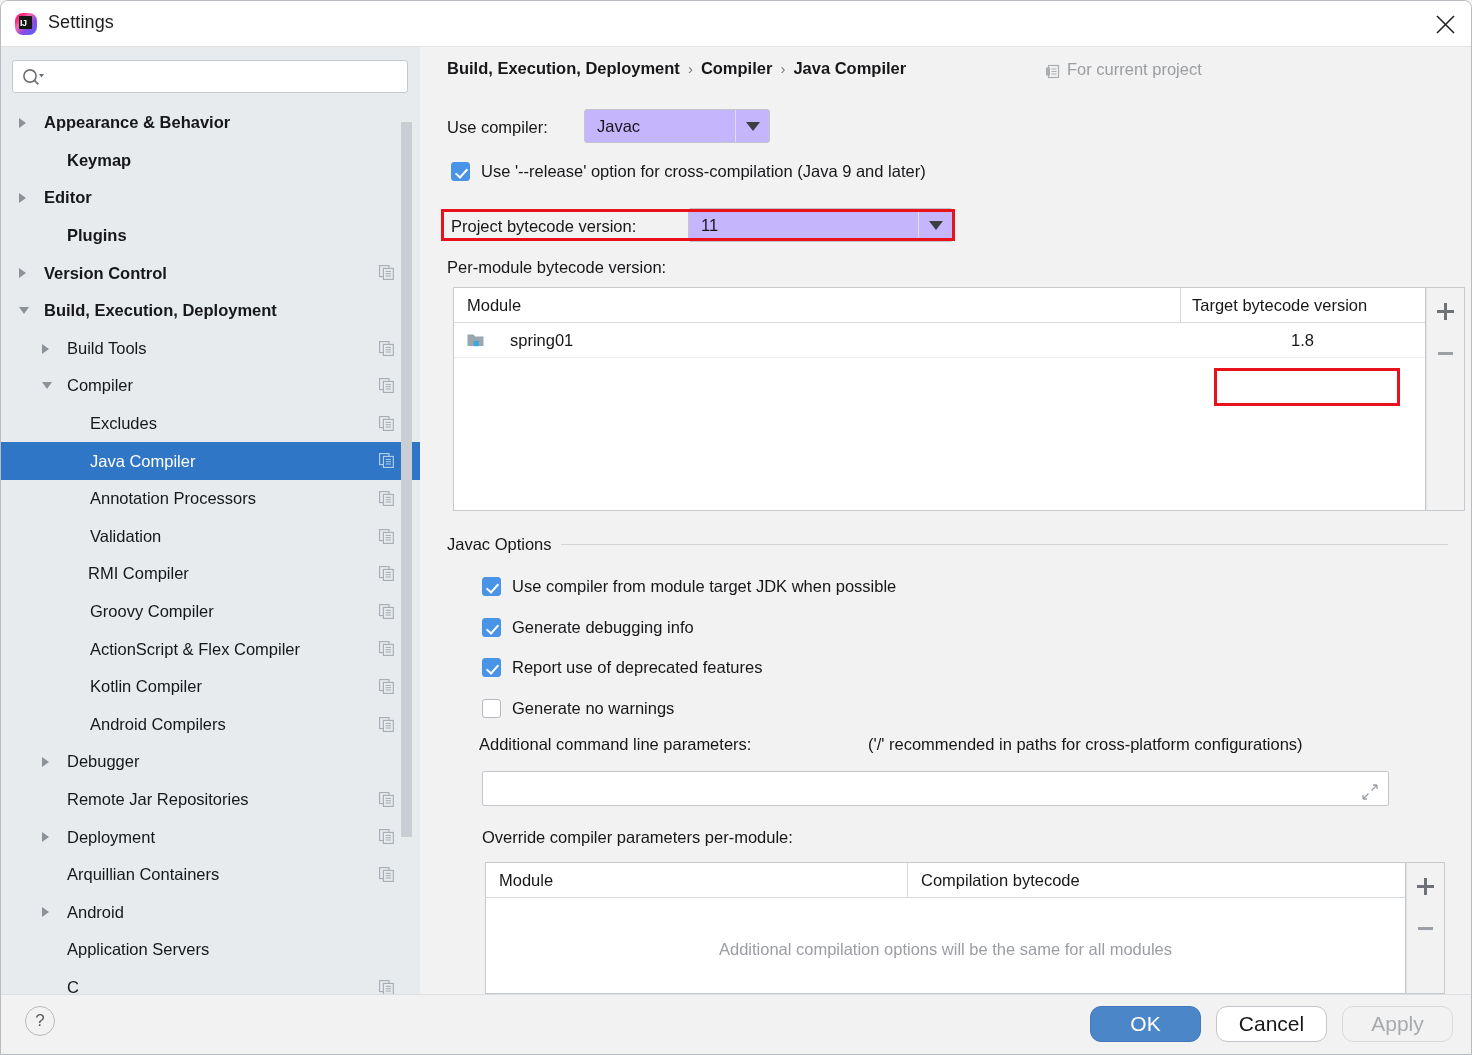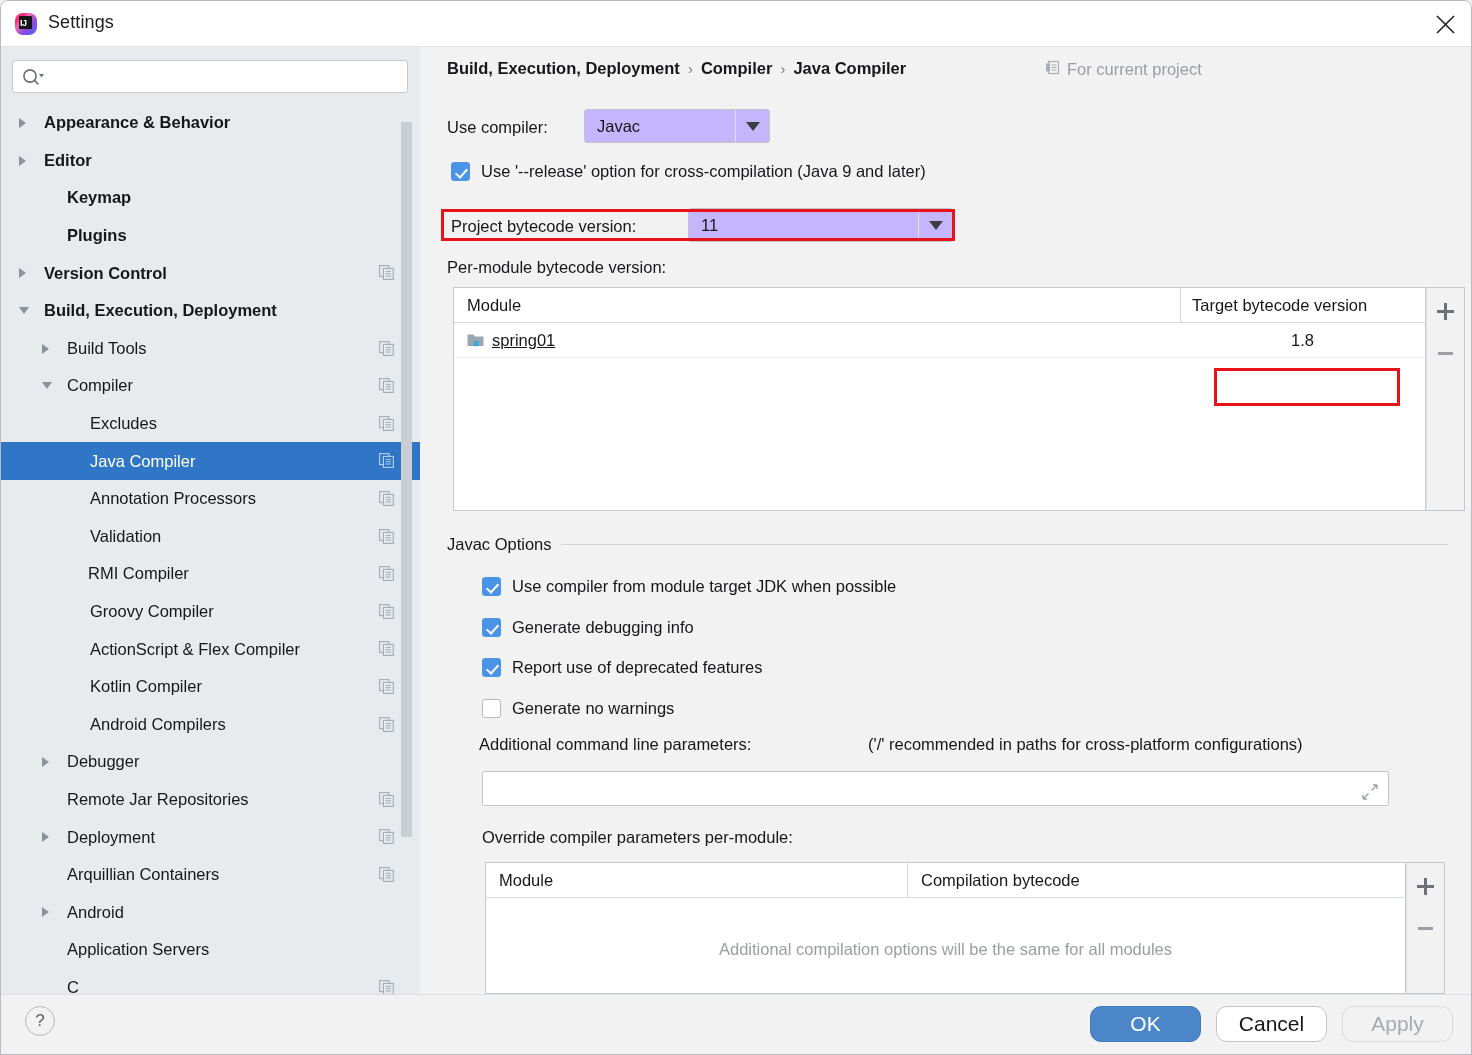--- a/index.html
+++ b/index.html
@@ -192,21 +192,21 @@
     font-size: 16.5px;
     font-weight: bold;
     color: #17171a;
     white-space: nowrap;
   }
   .bc-sep { color: #76797d; font-weight: normal; font-size: 15px; }
   .for-project {
     position: absolute;
     left: 625px; top: 13px;
     display: flex;
-    align-items: flex-start;
+    align-items: flex-end;
     gap: 7px;
     font-size: 16.5px;
     color: #9a9da1;
     white-space: nowrap;
   }
 
   .lbl {
     position: absolute;
     font-size: 16.5px;
     color: #17171a;
@@ -487,25 +487,25 @@
       </span>
       <input class="search-input" type="text" placeholder="" style="">
     </div>
 
     <div class="tree" id="tree">
         <div class="tree-row">
           <span class="twisty right" style="left: 18px; top: 14px;"></span>
           <span class="tree-label bold" style="margin-left: 43px;">Appearance &amp; Behavior</span>
         </div>
         <div class="tree-row">
+          <span class="tree-label bold" style="margin-left: 66px;">Keymap</span>
+        </div>
+        <div class="tree-row">
           <span class="twisty right" style="left: 18px; top: 14px;"></span>
           <span class="tree-label bold" style="margin-left: 43px;">Editor</span>
-        </div>
-        <div class="tree-row">
-          <span class="tree-label bold" style="margin-left: 66px;">Keymap</span>
         </div>
         <div class="tree-row">
           <span class="tree-label bold" style="margin-left: 66px;">Plugins</span>
         </div>
         <div class="tree-row">
           <span class="twisty right" style="left: 18px; top: 14px;"></span>
           <span class="tree-label bold" style="margin-left: 43px;">Version Control</span>
           <span class="copy-badge"><svg width="15" height="15" viewBox="0 0 15 15">
               <rect x="0.6" y="0.6" width="9.4" height="11" fill="none" stroke="#9aa0a7" stroke-width="1.1"></rect>
               <rect x="4.4" y="3.4" width="9.9" height="11" fill="#e7ebee" stroke="#9aa0a7" stroke-width="1.1"></rect>
@@ -730,21 +730,21 @@
     <div class="redbox" style="left:21px; top:162px; width:514px; height:32px;"></div>
 
     <div class="lbl" style="left:27px; top:211px;">Per-module bytecode version:</div>
 
     <div class="tbl" style="left:33px; top:240px; width:973px; height:224px;">
       <div class="tbl-head">
         <div class="th" id="mt-col0" style="width:726px;">Module</div>
         <div class="th divider" id="mt-col1" style="width:245px; padding-left:11px;">Target bytecode version</div>
       </div>
       <div class="tbl-row">
-        <div class="cell" style="width:726px; padding-left:13px; gap:7px;text-decoration:underline;">
+        <div class="cell" style="width:726px; padding-left:13px; gap:25px;">
           <svg width="18" height="16" viewBox="0 0 18 16">
             <path d="M0.5 2.5 h6 l1.6 2 h8.4 v9.5 h-16 z" fill="#9aa7b0"></path>
             <rect x="6.6" y="9" width="5.2" height="5.2" fill="#3ca7dd"></rect>
           </svg>
           <span>spring01</span>
         </div>
         <div class="cell center" style="width:245px;">1.8</div>
       </div>
     </div>
     <div class="redbox" style="left:794px; top:321px; width:186px; height:38px;"></div>

